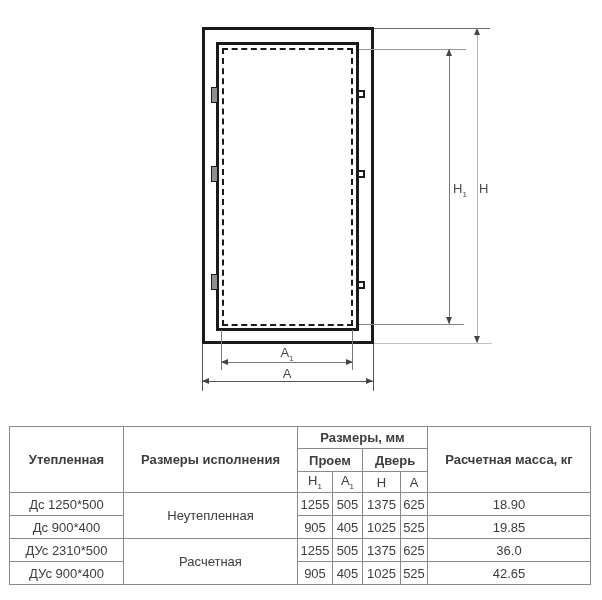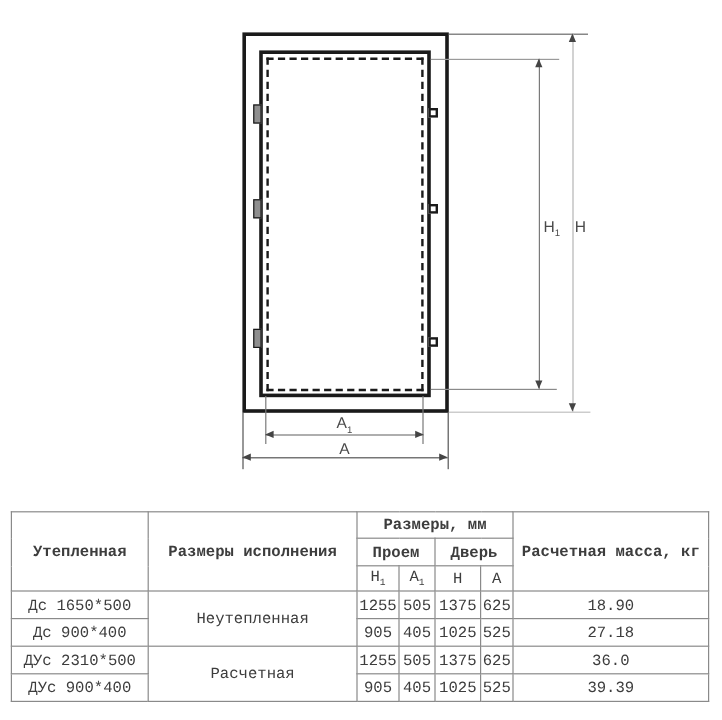--- a/index.html
+++ b/index.html
@@ -51,21 +51,21 @@
   .lbl-h  { left:457px; top:182px; }
   .lbl-a1 { left:251px; top:346px; width:28px; text-align:center; }
   .lbl-a  { left:251px; top:367px; width:28px; text-align:center; }
 
   
   table.spec { position:absolute; left:9px; top:426px; width:581px;
     border-collapse:collapse; table-layout:fixed; }
   table.spec th, table.spec td {
     border:1px solid #8a8a8a; color:#3d3d3d; font-size:13px;
     text-align:center; vertical-align:middle; padding:0; overflow:hidden;
-    white-space:nowrap;font-family:Liberation Mono, monospace; }
+    white-space:nowrap; }
   table.spec th { font-weight:bold; }
   table.spec th.sub-h { font-weight:normal; height:20px; }
   table.spec th sub, table.spec td sub { font-size:8px; }
   .hr1 th { height:21px; }
   .hr2 th { height:22px; }
   tr.data td { height:22px; font-weight:normal; }
   td.desig { text-align:left; padding-left:2px; }
   col.c-desig { width:114px; } col.c-var { width:174px; }
   col.c-h1 { width:35px; } col.c-a1 { width:30px; }
   col.c-h { width:38px; } col.c-a { width:27px; }
@@ -150,48 +150,48 @@
       <th colspan="2">Дверь</th>
     </tr>
     <tr>
       <th class="sub-h"><span>Н</span><sub>1</sub></th>
       <th class="sub-h"><span>А</span><sub>1</sub></th>
       <th class="sub-h">Н</th>
       <th class="sub-h">А</th>
     </tr>
 
     <tr class="data">
-      <td class="desig">Дс 1650*500</td>
+      <td class="desig">Дс 1250*500</td>
       <td rowspan="2">Неутепленная</td>
       <td>1255</td>
       <td>505</td>
       <td>1375</td>
       <td>625</td>
       <td>18.90</td>
     </tr>
     <tr class="data">
       <td class="desig">Дс 900*400</td>
       <td>905</td>
       <td>405</td>
       <td>1025</td>
       <td>525</td>
-      <td>27.18</td>
+      <td>19.85</td>
     </tr>
     <tr class="data">
       <td class="desig">ДУс 2310*500</td>
       <td rowspan="2">Расчетная</td>
       <td>1255</td>
       <td>505</td>
       <td>1375</td>
       <td>625</td>
       <td>36.0</td>
     </tr>
     <tr class="data">
       <td class="desig">ДУс 900*400</td>
       <td>905</td>
       <td>405</td>
       <td>1025</td>
       <td>525</td>
-      <td>39.39</td>
+      <td>42.65</td>
     </tr>
   </tbody>
     </table>
 </div>
 
 </body></html>

